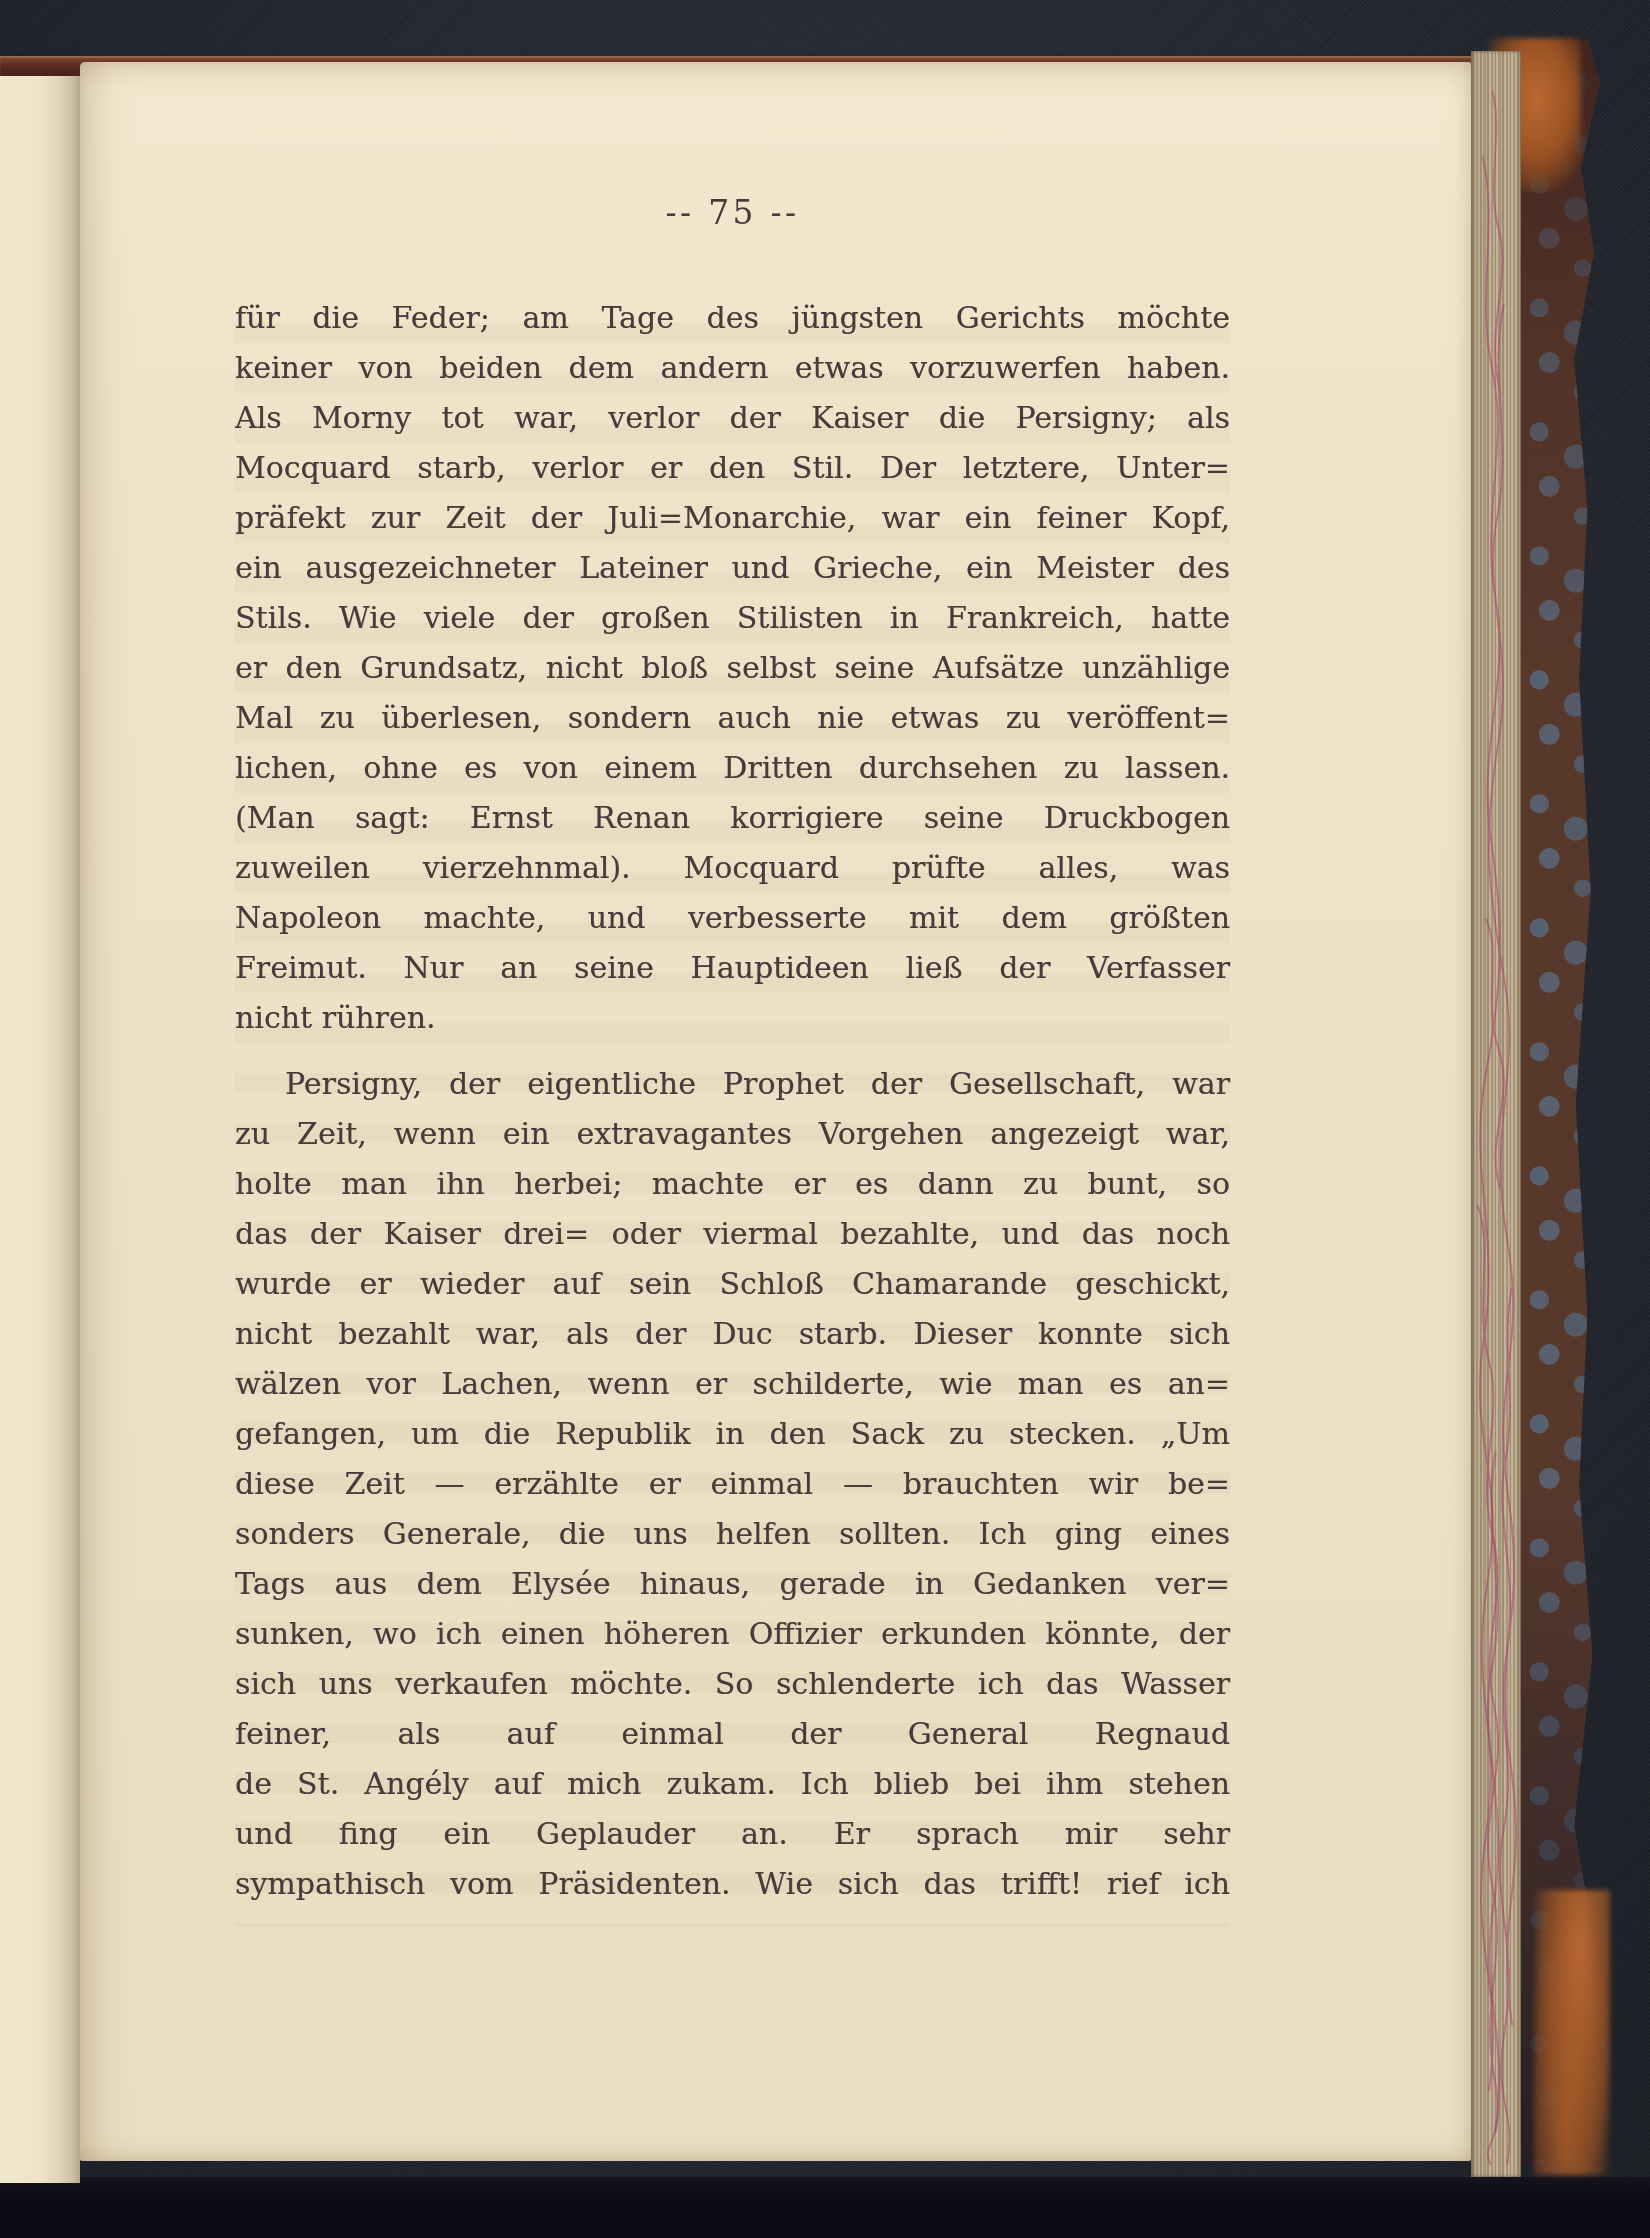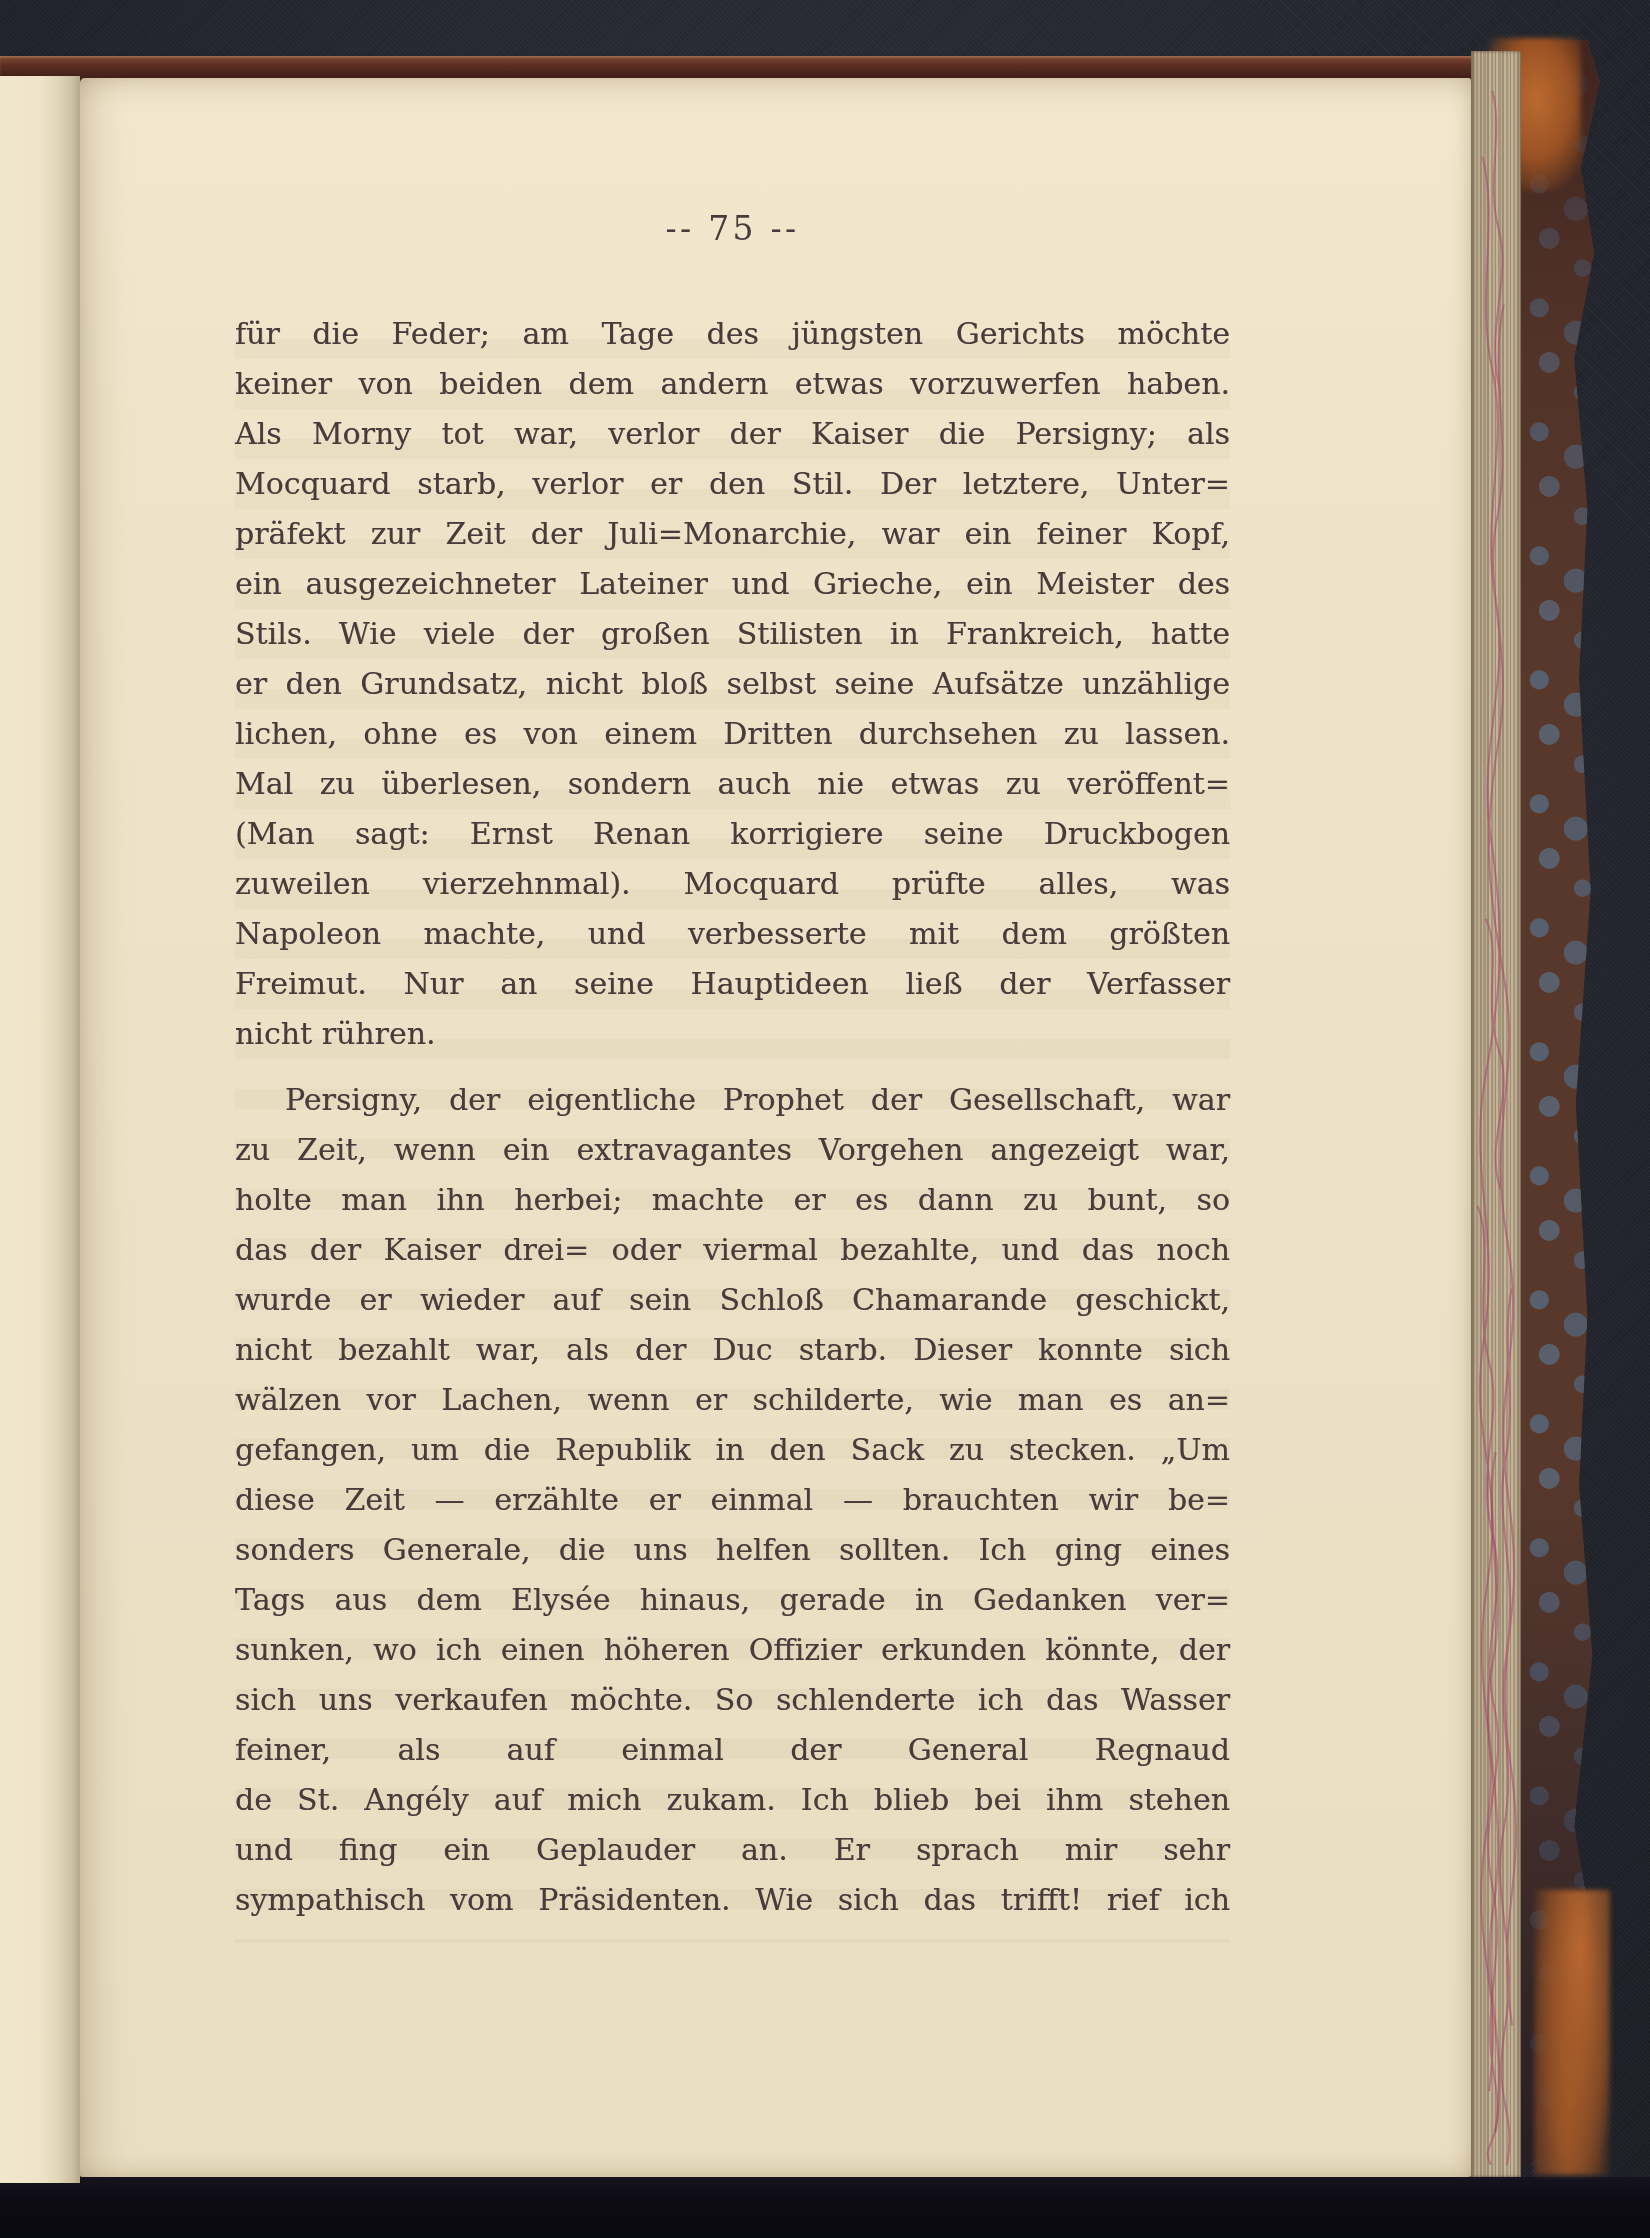--- a/index.html
+++ b/index.html
@@ -68,21 +68,21 @@
   .fore-edge svg{position:absolute;inset:0;}
 
   
   .left-gutter{
     left:0;top:76px;width:80px;height:2107px;
     background:linear-gradient(90deg,#f1e7cd 0%,#efe4c9 48%,#e2d6b8 72%,#cdc0a2 90%,#b6a88b 100%);
   }
 
   
   .page{
-    left:80px;top:78px;width:1391px;height:2099px;
+    left:80px;top:62px;width:1391px;height:2099px;
     background:linear-gradient(180deg,#f3e8cf 0%,#efe4c9 18%,#ece1c6 60%,#e9dec1 100%);
     border-radius:5px 2.5px 2.5px 2.5px;
     box-shadow:
       inset 26.4px 0 45px -23px rgba(128,102,66,.4),
       inset -15px 0 25px -16.5px rgba(128,102,66,.34),
       inset 0 21.5px 35px -25px rgba(128,102,66,.32),
       inset 0 -16.5px 28px -21.5px rgba(128,102,66,.28);
   }
 
   .page-number{
@@ -149,22 +149,22 @@
   <div class="text-ghost"></div>
   <div class="text-block">
       <div class="tline">für die Feder; am Tage des jüngsten Gerichts möchte</div>
       <div class="tline">keiner von beiden dem andern etwas vorzuwerfen haben.</div>
       <div class="tline">Als Morny tot war, verlor der Kaiser die Persigny; als</div>
       <div class="tline">Mocquard starb, verlor er den Stil. Der letztere, Unter=</div>
       <div class="tline">präfekt zur Zeit der Juli=Monarchie, war ein feiner Kopf,</div>
       <div class="tline">ein ausgezeichneter Lateiner und Grieche, ein Meister des</div>
       <div class="tline">Stils. Wie viele der großen Stilisten in Frankreich, hatte</div>
       <div class="tline">er den Grundsatz, nicht bloß selbst seine Aufsätze unzählige</div>
+      <div class="tline">Mal zu überlesen, sondern auch nie etwas zu veröffent=</div>
       <div class="tline">lichen, ohne es von einem Dritten durchsehen zu lassen.</div>
-      <div class="tline">Mal zu überlesen, sondern auch nie etwas zu veröffent=</div>
       <div class="tline">(Man sagt: Ernst Renan korrigiere seine Druckbogen</div>
       <div class="tline">zuweilen vierzehnmal). Mocquard prüfte alles, was</div>
       <div class="tline">Napoleon machte, und verbesserte mit dem größten</div>
       <div class="tline">Freimut. Nur an seine Hauptideen ließ der Verfasser</div>
       <div class="tline nojust">nicht rühren.</div>
       <div class="tline indent">Persigny, der eigentliche Prophet der Gesellschaft, war</div>
       <div class="tline">zu Zeit, wenn ein extravagantes Vorgehen angezeigt war,</div>
       <div class="tline">holte man ihn herbei; machte er es dann zu bunt, so</div>
       <div class="tline">das der Kaiser drei= oder viermal bezahlte, und das noch</div>
       <div class="tline">wurde er wieder auf sein Schloß Chamarande geschickt,</div>

